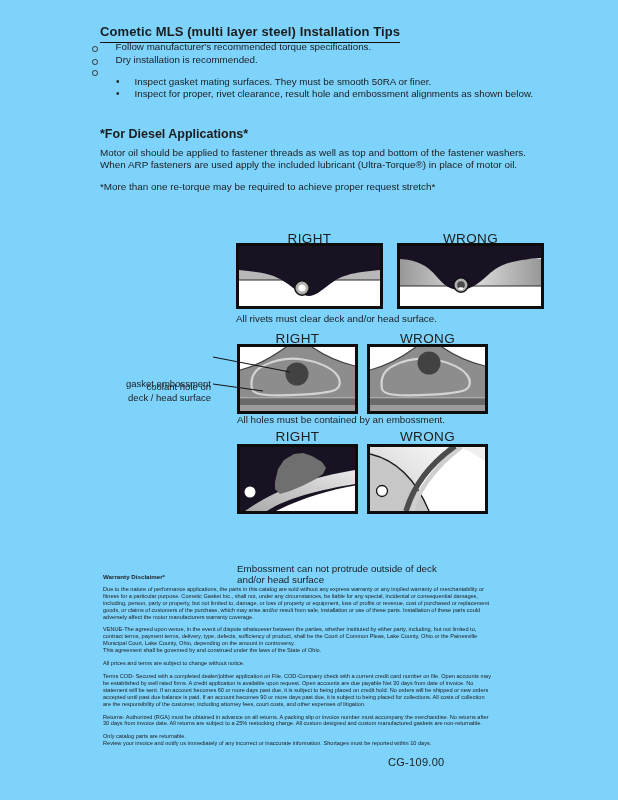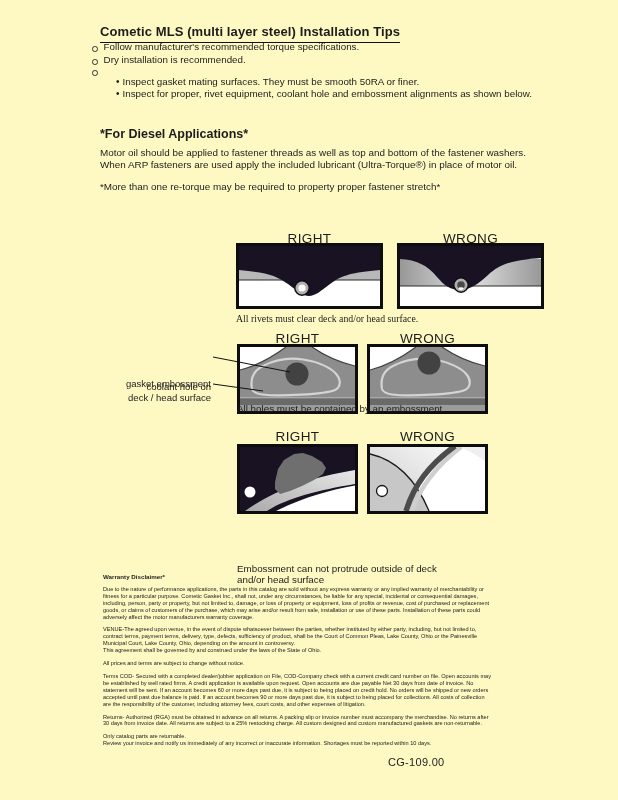--- a/index.html
+++ b/index.html
@@ -1,28 +1,28 @@
 <!DOCTYPE html>
 <html><head>
 <meta charset="utf-8">
 <style>
   html,body{margin:0;padding:0;background:#e8e8e8;}
   .page{
-    position:relative;width:618px;height:800px;background:#fef9c3;
+    position:relative;width:618px;height:800px;background:#7dd3fc;
     font-family:"Liberation Sans",sans-serif;color:#1c1c1c;overflow:hidden;
   }
   .abs{position:absolute;}
   .pre{white-space:pre-line;margin-top:38px;}
 
   .title{
     left:100px;top:24px;font-size:13px;font-weight:bold;
     border-bottom:1.6px solid #111;padding-bottom:3px;letter-spacing:.1px;
   }
   .bullets{left:92px;top:41px;font-size:9.8px;line-height:12.5px;}
-  .brow{display:flex;align-items:center;}
+  .brow{display:flex;align-items:center;gap:12px;}
   .odot{
     width:3.6px;height:3.6px;border:1px solid #333;border-radius:50%;
     display:inline-block;margin:4px 6px 0 0;flex:0 0 auto;
   }
   .subrow{padding-left:24px;}
   .fdot{font-size:10px;margin-right:3px;line-height:12.5px;}
 
   .diesel{left:100px;top:112px;width:460px;font-size:9.9px;line-height:12.2px;}
   .diesel h3{font-size:12.5px;margin:16px 0 7px 0;}
   .diesel p{margin:0 0 9px 0;}
@@ -57,29 +57,29 @@
     </div>
     <div class="brow">
       <span class="odot"></span>
     </div>
     <div class="brow subrow">
       <span class="fdot">•</span>
       <span>Inspect gasket mating surfaces.  They must be smooth 50RA or finer.</span>
     </div>
     <div class="brow subrow">
       <span class="fdot">•</span>
-      <span>Inspect for proper, rivet equipment, coolant hole and embossment alignments as shown below.</span>
+      <span>Inspect for proper, rivet clearance, result hole and embossment alignments as shown below.</span>
     </div>
   </div>
 
   <div class="abs diesel">
     <h3>*For Diesel Applications*</h3>
     <p class="pre">Motor oil should be applied to fastener threads as well as top and bottom of the fastener washers.
 When ARP fasteners are used apply the included lubricant (Ultra-Torque®) in place of motor oil.</p>
-    <p class="pre">*More than one re-torque may be required to property proper fastener stretch*</p>
+    <p class="pre">*More than one re-torque may be required to achieve proper request stretch*</p>
   </div>
 
   <div class="abs" style="left:236px;top:229px;width:320px;height:100px;">
     <div class="abs pairlabel" style="left:0;top:2px;width:147px;">RIGHT</div>
     <div class="abs pairlabel" style="left:161px;top:2px;width:147px;">WRONG</div>
 
     <div class="abs dbox" style="left:0;top:14px;">
       <svg width="141" height="60" viewBox="0 0 141 60">
         <rect width="141" height="60" fill="#ffffff"></rect>
         <rect y="24" width="141" height="10" fill="#b8b8b8"></rect>
@@ -102,21 +102,21 @@
         <rect width="141" height="60" fill="#ffffff"></rect>
         <rect y="13" width="141" height="27" fill="url(#g1w)"></rect>
         <line x1="0" y1="40" x2="141" y2="40" stroke="#2b2b2b" stroke-width="1"></line>
         <path d="M0,0 H141 V12 C112,14 100,18 88,29 C79,37 71,44 60,44 C50,44 44,39 37,31 C27,19 17,14 0,13 Z" fill="#181223"></path>
         <circle cx="61" cy="39" r="7.2" fill="#b0b0b0" stroke="#101010" stroke-width="1.4"></circle>
         <circle cx="61" cy="39" r="3.8" fill="#4a4a4a"></circle>
         <ellipse cx="61" cy="42.6" rx="2.6" ry="1.4" fill="#ffffff"></ellipse>
       </svg>
     </div>
 
-    <div class="abs caption" style="left:0;top:84px;width:320px;font-family:Liberation Serif, serif;">All rivets must clear deck and/or head surface.</div>
+    <div class="abs caption" style="left:0;top:84px;width:320px;">All rivets must clear deck and/or head surface.</div>
   </div>
 
   <div class="abs" style="left:0;top:331px;width:618px;height:100px;">
     <div class="abs pairlabel" style="left:237px;top:0;width:121px;">RIGHT</div>
     <div class="abs pairlabel" style="left:367px;top:0;width:121px;">WRONG</div>
 
     <div class="abs leaderlabel pre" style="left:89px;top:12px;width:122px;">coolant hole on
 deck / head surface</div>
     <div class="abs leaderlabel" style="left:89px;top:47px;width:122px;">gasket embossment</div>
 
@@ -144,21 +144,21 @@
         <path d="M12,42 C10,31 14,23 24,18.5 C35,13 50,10.5 63,12.5 C78,14.5 92,21 97,28 C101,33 101,40 95,43 C85,47.5 38,49.5 22,47.5 C15,46.5 13,45 12,42 Z" fill="none" stroke="#d4d4d4" stroke-width="2.2"></path>
         <circle cx="59" cy="16" r="11.5" fill="#424242"></circle>
       </svg>
     </div>
 
     <svg class="abs" style="left:0;top:0;pointer-events:none;" width="618" height="100">
       <line x1="213" y1="26" x2="290" y2="41" stroke="#111111" stroke-width="1"></line>
       <line x1="213" y1="53" x2="263" y2="60" stroke="#111111" stroke-width="1"></line>
     </svg>
 
-    <div class="abs caption" style="left:237px;top:72px;width:320px;">All holes must be contained by an embossment.</div>
+    <div class="abs caption" style="left:237px;top:83px;width:320px;">All holes must be contained by an embossment.</div>
   </div>
 
   <div class="abs" style="left:0;top:429px;width:618px;height:120px;">
     <div class="abs pairlabel" style="left:237px;top:0;width:121px;">RIGHT</div>
     <div class="abs pairlabel" style="left:367px;top:0;width:121px;">WRONG</div>
 
     <div class="abs dbox" style="left:237px;top:15px;">
       <svg width="115" height="64" viewBox="0 0 115 64">
         <defs>
           <linearGradient id="g3r" x1="0" y1="1" x2="1" y2="0">

